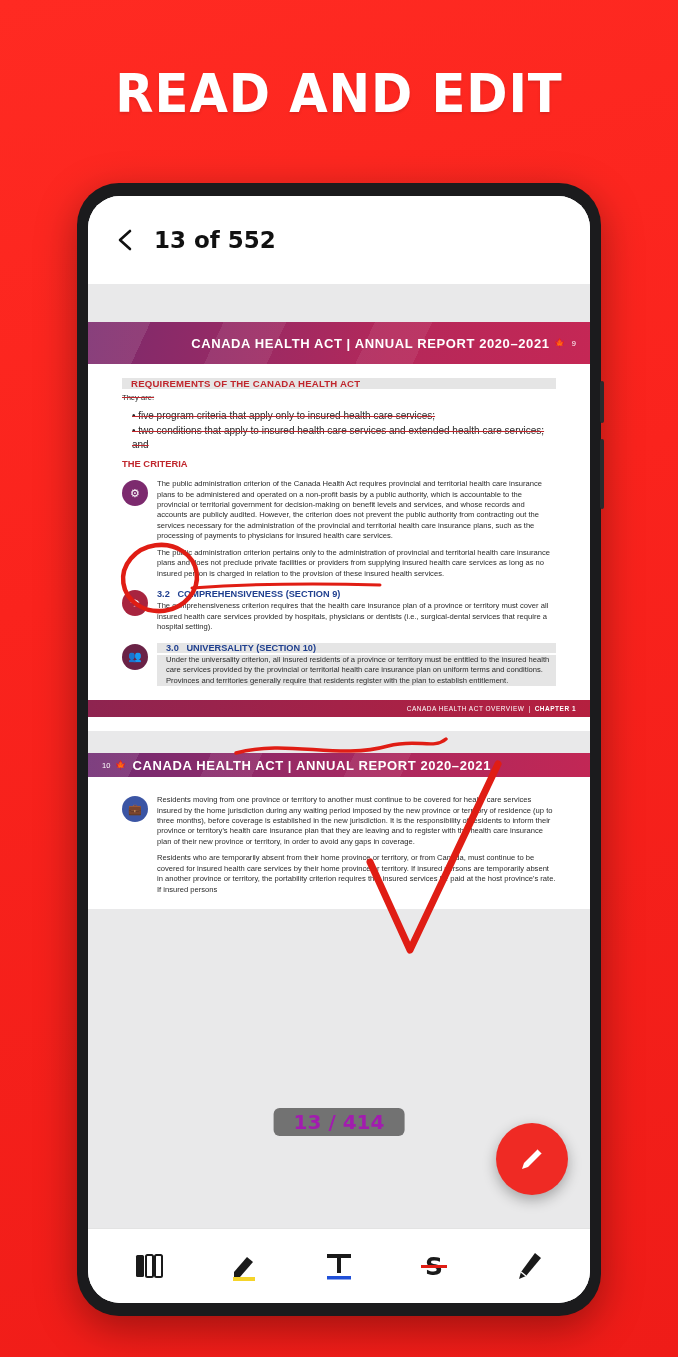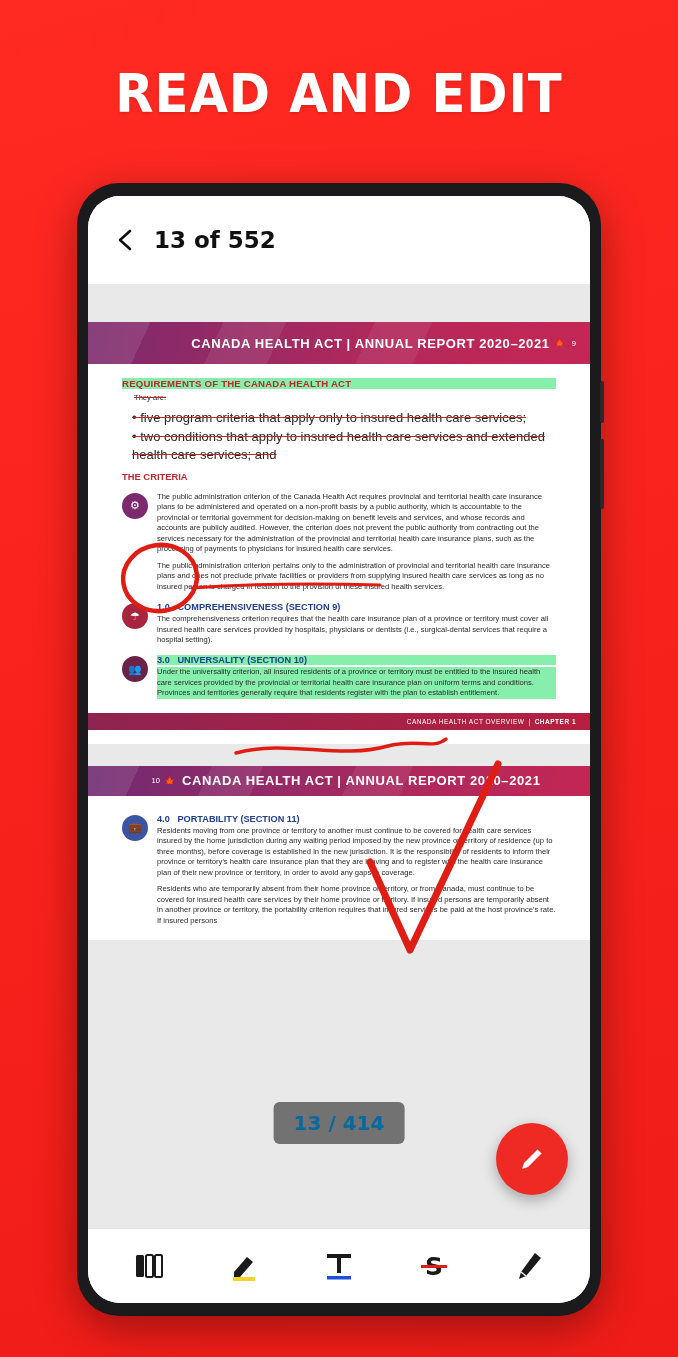--- a/index.html
+++ b/index.html
@@ -128,56 +128,55 @@
     height: 17px;
     display: flex; align-items: center; justify-content: flex-end;
     padding-right: 14px;
   }
   .ribbon-bottom span {
     color: #fff; font-size: 6.5px; font-weight: bold; letter-spacing: .5px;
   }
   .ribbon-bottom .thin { font-weight: normal; }
 
   .ribbon2 {
-    height: 30px;
+    height: 24px;
     position: relative;
     overflow: hidden;
     background: linear-gradient(100deg,#6f2a72 0%,#8e2a69 30%,#ad285d 62%,#c22755 100%);
     display: flex;
     align-items: center;
     padding-left: 14px;
-    justify-content: center;
   }
   .ribbon2::before {
     content: "";
     position: absolute; inset: 0;
     background:
       linear-gradient(115deg, rgba(255,255,255,0.10) 0 10%, transparent 10% 24%, rgba(255,255,255,0.08) 24% 34%, transparent 34% 52%, rgba(255,255,255,0.07) 52% 63%, transparent 63% 100%);
   }
 
   
   .doc-body { padding: 14px 34px 8px 34px; }
   .sec-title {
     color: #c0272d;
     font-size: 9.6px;
     font-weight: bold;
     letter-spacing: .2px;
     margin-bottom: 4px;
   }
-  .hl { background: #86efac; }
+  .hl { background: #e5e5e5; padding-left: 9px; }
   .p {
     font-size: 7.6px;
     line-height: 1.38;
     color: #2a2a2a;
     margin-bottom: 6px;
   }
-  .p.strike { text-decoration: line-through; text-decoration-color:#c0272d;margin-left:12px; }
+  .p.strike { text-decoration: line-through; text-decoration-color:#c0272d; }
   .bullets { margin: 0 0 6px 10px; }
   .bullets div {
-    font-size: 13px; line-height: 1.42; color: #2a2a2a;
+    font-size: 10px; line-height: 1.42; color: #2a2a2a;
     text-decoration: line-through; text-decoration-color:#c0272d;
   }
   .crit-head {
     color: #c0272d; font-weight: bold; font-size: 9.4px;
     margin: 6px 0 10px 0;
   }
   .num-row {
     display: flex; align-items: flex-start; gap: 9px;
     margin-top: 4px;
   }
@@ -207,26 +206,26 @@
     height: 10px; background: #fff;
   }
 
   
   .ann { position: absolute; pointer-events: none; }
 
   
   .page-pill {
     position: absolute;
     left: 50%; transform: translateX(-50%);
-    bottom: 84px;
+    bottom: 92px;
     background: rgba(40,40,40,0.62);
-    color: #0369a1;
+    color: #a21caf;
     font-size: 20px;
     font-weight: bold;
-    padding: 9px 20px;
+    padding: 2px 20px;
     border-radius: 6px;
     font-family: "DejaVu Sans", sans-serif;
   }
 
   
   .fab {
     position: absolute;
     right: 22px; bottom: 108px;
     width: 72px; height: 72px;
     border-radius: 50%;
@@ -297,21 +296,21 @@
             <div class="num-body">
               <div class="p">The public administration criterion of the Canada Health Act requires provincial and territorial health care insurance plans to be administered and operated on a non-profit basis by a public authority, which is accountable to the provincial or territorial government for decision-making on benefit levels and services, and whose records and accounts are publicly audited. However, the criterion does not prevent the public authority from contracting out the services necessary for the administration of the provincial and territorial health care insurance plans, such as the processing of payments to physicians for insured health care services.</div>
               <div class="p">The public administration criterion pertains only to the administration of provincial and territorial health care insurance plans and does not preclude private facilities or providers from supplying insured health care services as long as no insured person is charged in relation to the provision of these insured health services.</div>
             </div>
           </div>
 
           <div class="num-row">
             <div class="badge b-red">☂</div>
             <div class="num-body">
               <div class="num-title">
-                <span class="n">1.0</span>
+                <span class="n">3.2</span>
                 &nbsp;&nbsp;<span>COMPREHENSIVENESS (SECTION 9)</span>
               </div>
               <div class="p">The comprehensiveness criterion requires that the health care insurance plan of a province or territory must cover all insured health care services provided by hospitals, physicians or dentists (i.e., surgical-dental services that require a hospital setting).</div>
             </div>
           </div>
 
           <div class="num-row">
             <div class="badge b-dark">👥</div>
             <div class="num-body">
               <div class="num-title hl">
@@ -339,24 +338,20 @@
           <span class="ribbon-leaf">🍁</span>
           <span class="ribbon-text">CANADA HEALTH ACT</span>
           <span class="ribbon-text thin" style="margin:0 4px;">|</span>
           <span class="ribbon-text thin">ANNUAL REPORT 2020–2021</span>
         </div>
 
         <div class="doc-body">
           <div class="num-row">
             <div class="badge b-blue">💼</div>
             <div class="num-body">
-              <div class="num-title">
-                <span class="n">4.0</span>
-                &nbsp;&nbsp;<span>PORTABILITY (SECTION 11)</span>
-              </div>
               <div class="p">Residents moving from one province or territory to another must continue to be covered for health care services insured by the home jurisdiction during any waiting period imposed by the new province or territory of residence (up to three months), before coverage is established in the new jurisdiction. It is the responsibility of residents to inform their province or territory's health care insurance plan that they are leaving and to register with the health care insurance plan of their new province or territory, in order to avoid any gaps in coverage.</div>
               <div class="p">Residents who are temporarily absent from their home province or territory, or from Canada, must continue to be covered for insured health care services by their home province or territory. If insured persons are temporarily absent in another province or territory, the portability criterion requires that insured services be paid at the host province's rate. If insured persons</div>
             </div>
           </div>
         </div>
       </div>
 
       <svg class="ann" style="top:0;left:0;width:502px;height:970px;" viewBox="0 0 502 970" aria-hidden="true">
 
         <ellipse cx="72" cy="294" rx="37" ry="33" fill="none" stroke="#e01d14" stroke-width="4.5" transform="rotate(-8 72 294)" stroke-linecap="round"></ellipse>

